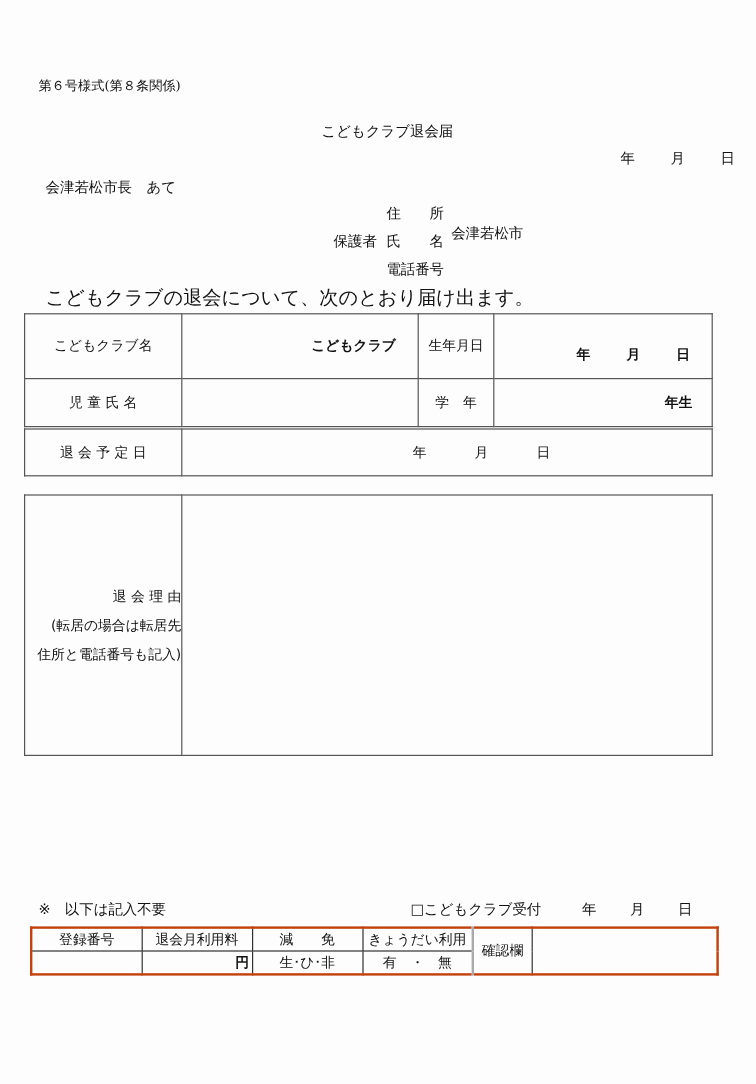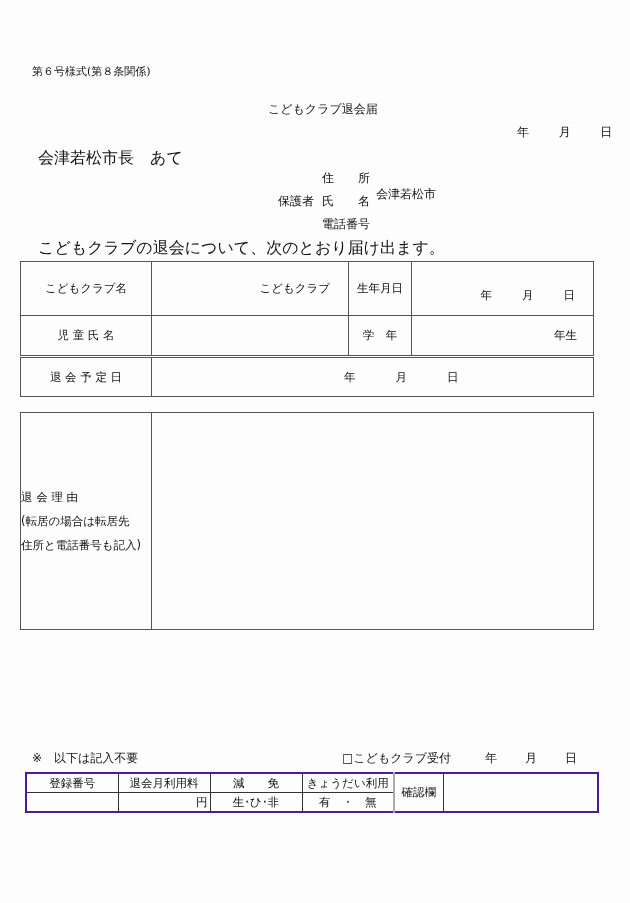--- a/index.html
+++ b/index.html
@@ -7,49 +7,49 @@
     width:630px; height:903px; position:relative; overflow:hidden;
     font-family: "DejaVu Sans", "Liberation Sans", sans-serif;
     color:#111; font-size:11px;
   }
   .abs { position:absolute; white-space:nowrap; }
   .serif { font-family: "DejaVu Serif", "Liberation Serif", serif; }
 
   table { border-collapse:collapse; position:absolute; table-layout:fixed; }
   td { border:1px solid #555; padding:0; font-size:11.5px; vertical-align:middle; }
   .center { text-align:center; }
-  .right { text-align:right; }
+  .right { text-align:right;font-weight:bold; }
 
   #t1 { left:20px; top:261px; width:573px; }
   #t1 td { height:39px; }
   #t2 { left:20px; top:357px; width:573px; }
   #t2 td { height:38px; }
   #t3 { left:20px; top:412px; width:573px; }
   #t3 td { height:216px; }
 
-  #t4 { left:25px; top:772px; width:572px; border:2px solid #4c1d95; }
+  #t4 { left:25px; top:772px; width:572px; border:2px solid #c2410c; }
   #t4 td { border:1px solid #333; font-size:11.5px; height:18px; }
   #t4 td.gray { border-right:2px solid #aaa; }
-  .reason-label { line-height:24px; font-size:11.5px; text-align:left; }
+  .reason-label { line-height:24px; font-size:11.5px; text-align:right; }
 </style>
 </head>
 <body>
 
 <div class="abs serif" style="left:32px;top:64px;font-size:11px;">第６号様式(第８条関係)</div>
 <div class="abs" style="left:268px;top:101px;font-size:12px;text-align:center;">こどもクラブ退会届</div>
 
 <div class="abs" style="left:517px;top:124px;font-size:12px;">
   <span>年</span>
   <span style="display:inline-block;width:22px"></span>
   <span>月</span>
   <span style="display:inline-block;width:22px"></span>
   <span>日</span>
 </div>
 
-<div class="abs" style="left:38px;top:148px;font-size:16px;">会津若松市長　あて</div>
+<div class="abs" style="left:38px;top:148px;font-size:12px;">会津若松市長　あて</div>
 
 <div class="abs" style="left:322px;top:170px;font-size:12px;">住　　所</div>
 <div class="abs" style="left:376px;top:170px;font-size:12px;margin-top:16px;">会津若松市</div>
 <div class="abs" style="left:278px;top:193px;font-size:12px;">保護者</div>
 <div class="abs" style="left:322px;top:193px;font-size:12px;">氏　　名</div>
 <div class="abs" style="left:322px;top:216px;font-size:12px;">電話番号</div>
 
 <div class="abs" style="left:38px;top:238px;font-size:16px;">こどもクラブの退会について、次のとおり届け出ます。</div>
 
 <table id="t1">

